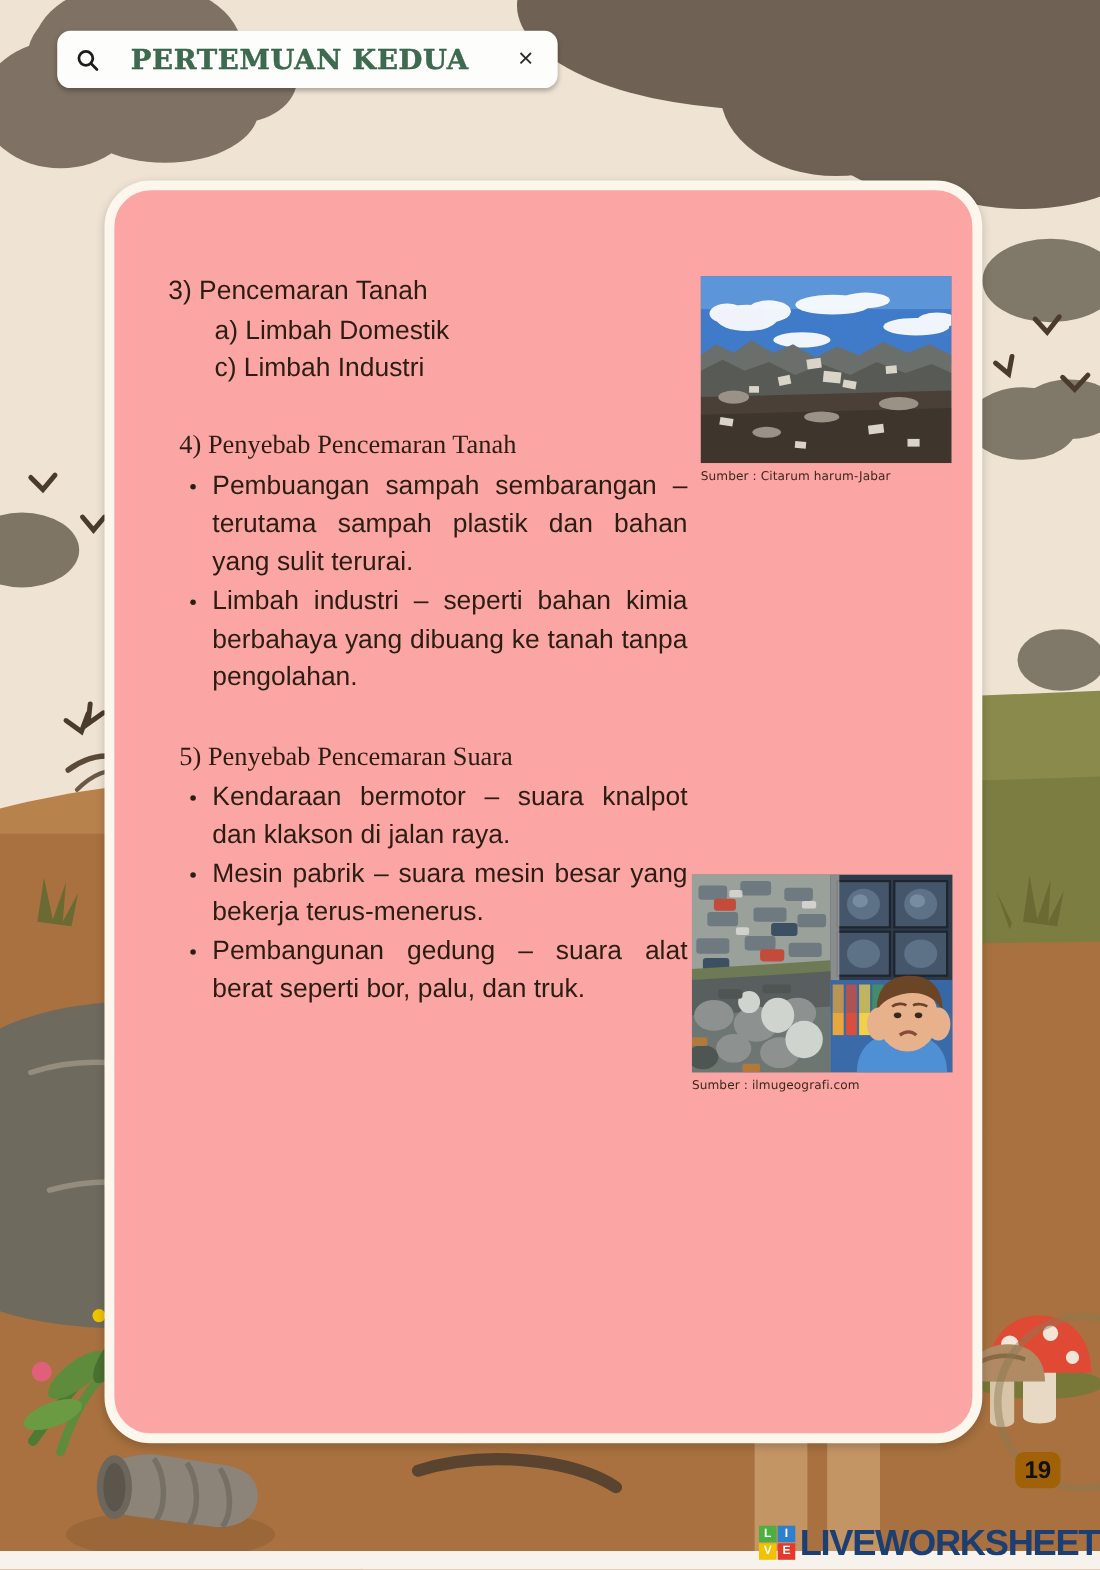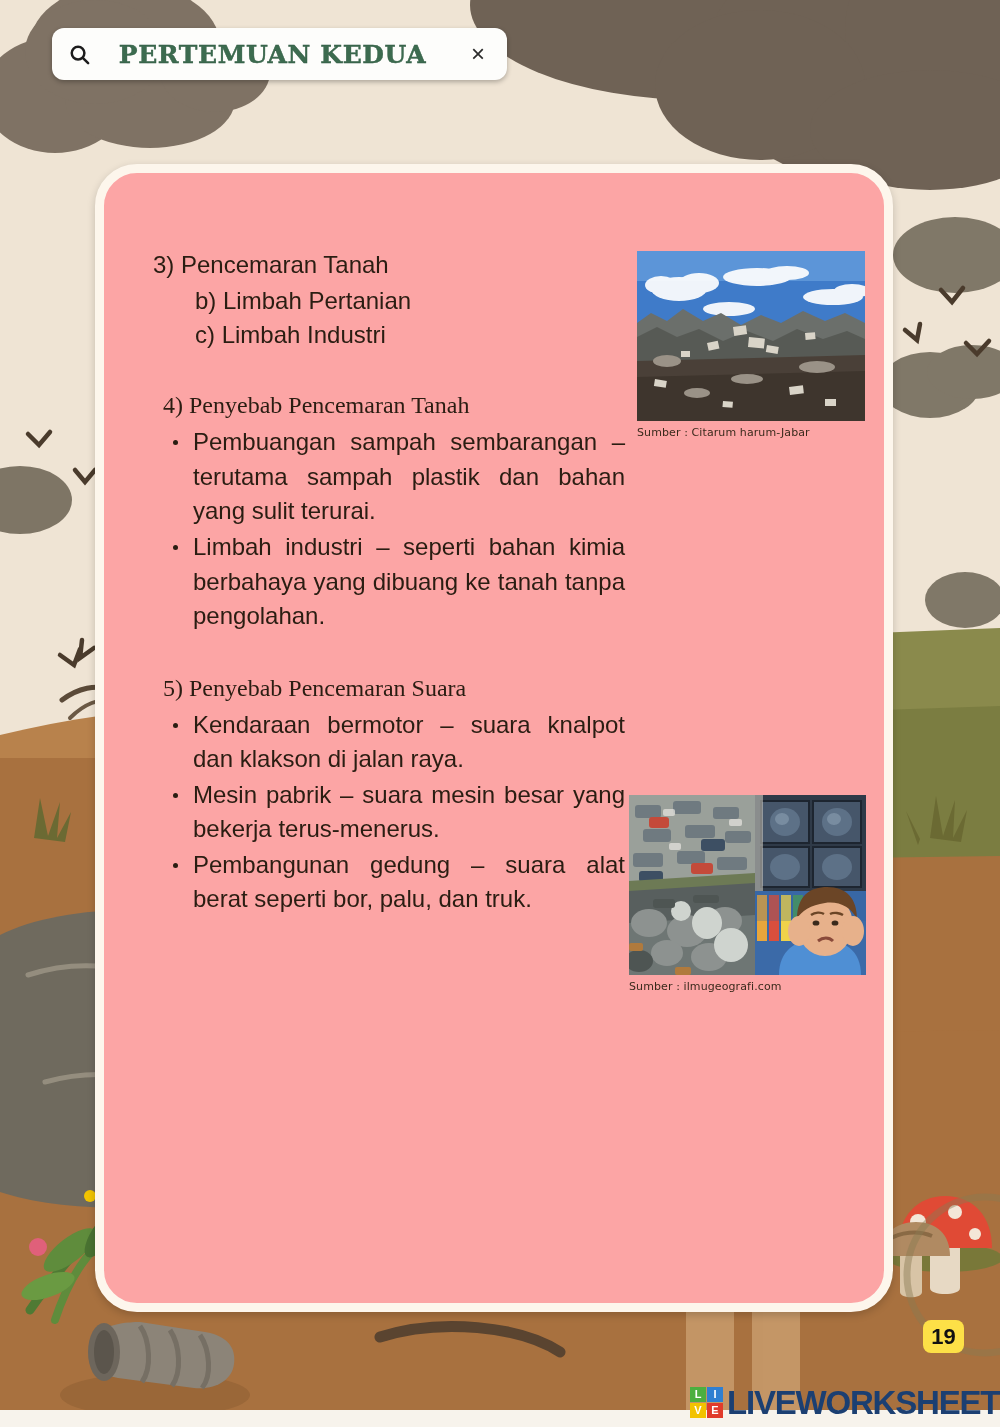--- a/index.html
+++ b/index.html
@@ -83,21 +83,21 @@
     font-family:"DejaVu Sans", sans-serif;
     letter-spacing:.1px;
   }
   #fig1{left:533px;top:78px;}
   #fig2{left:525px;top:622px;}
   #fig2 .frame{width:237px;height:180px;}
 
   
   .pagebadge{
     position:absolute;left:923px;top:1320px;
-    width:41px;height:33px;background:#fde047;
+    width:41px;height:33px;background:#a16207;
     border-radius:8px;display:flex;align-items:center;justify-content:center;
     font-size:22px;font-weight:bold;color:#111;
     font-family:"Liberation Sans", sans-serif;
   }
 
   
   .footer{
     position:absolute;left:690px;top:1382px;height:40px;
     display:flex;align-items:center;
   }
@@ -257,21 +257,21 @@
     <span class="tb-title">PERTEMUAN KEDUA</span>
     <span class="tb-close">×</span>
   </div>
 
   <div class="card">
     <div class="sheet">
 
       <div class="txtcol">
 
         <p class="lvl1">3)  Pencemaran Tanah</p>
-        <p class="lvl2">b) Limbah Pertanian</p>
+        <p class="lvl2">a)  Limbah Domestik</p>
         <p class="lvl2">c) Limbah Industri</p>
 
         <div class="gap"></div>
 
         <p class="sec-title">4) Penyebab Pencemaran Tanah</p>
         <ul class="bullets">
           <li>Pembuangan sampah sembarangan – terutama sampah plastik dan bahan yang sulit terurai.</li>
           <li>Limbah industri – seperti bahan kimia berbahaya yang dibuang ke tanah tanpa pengolahan.</li>
         </ul>
 

